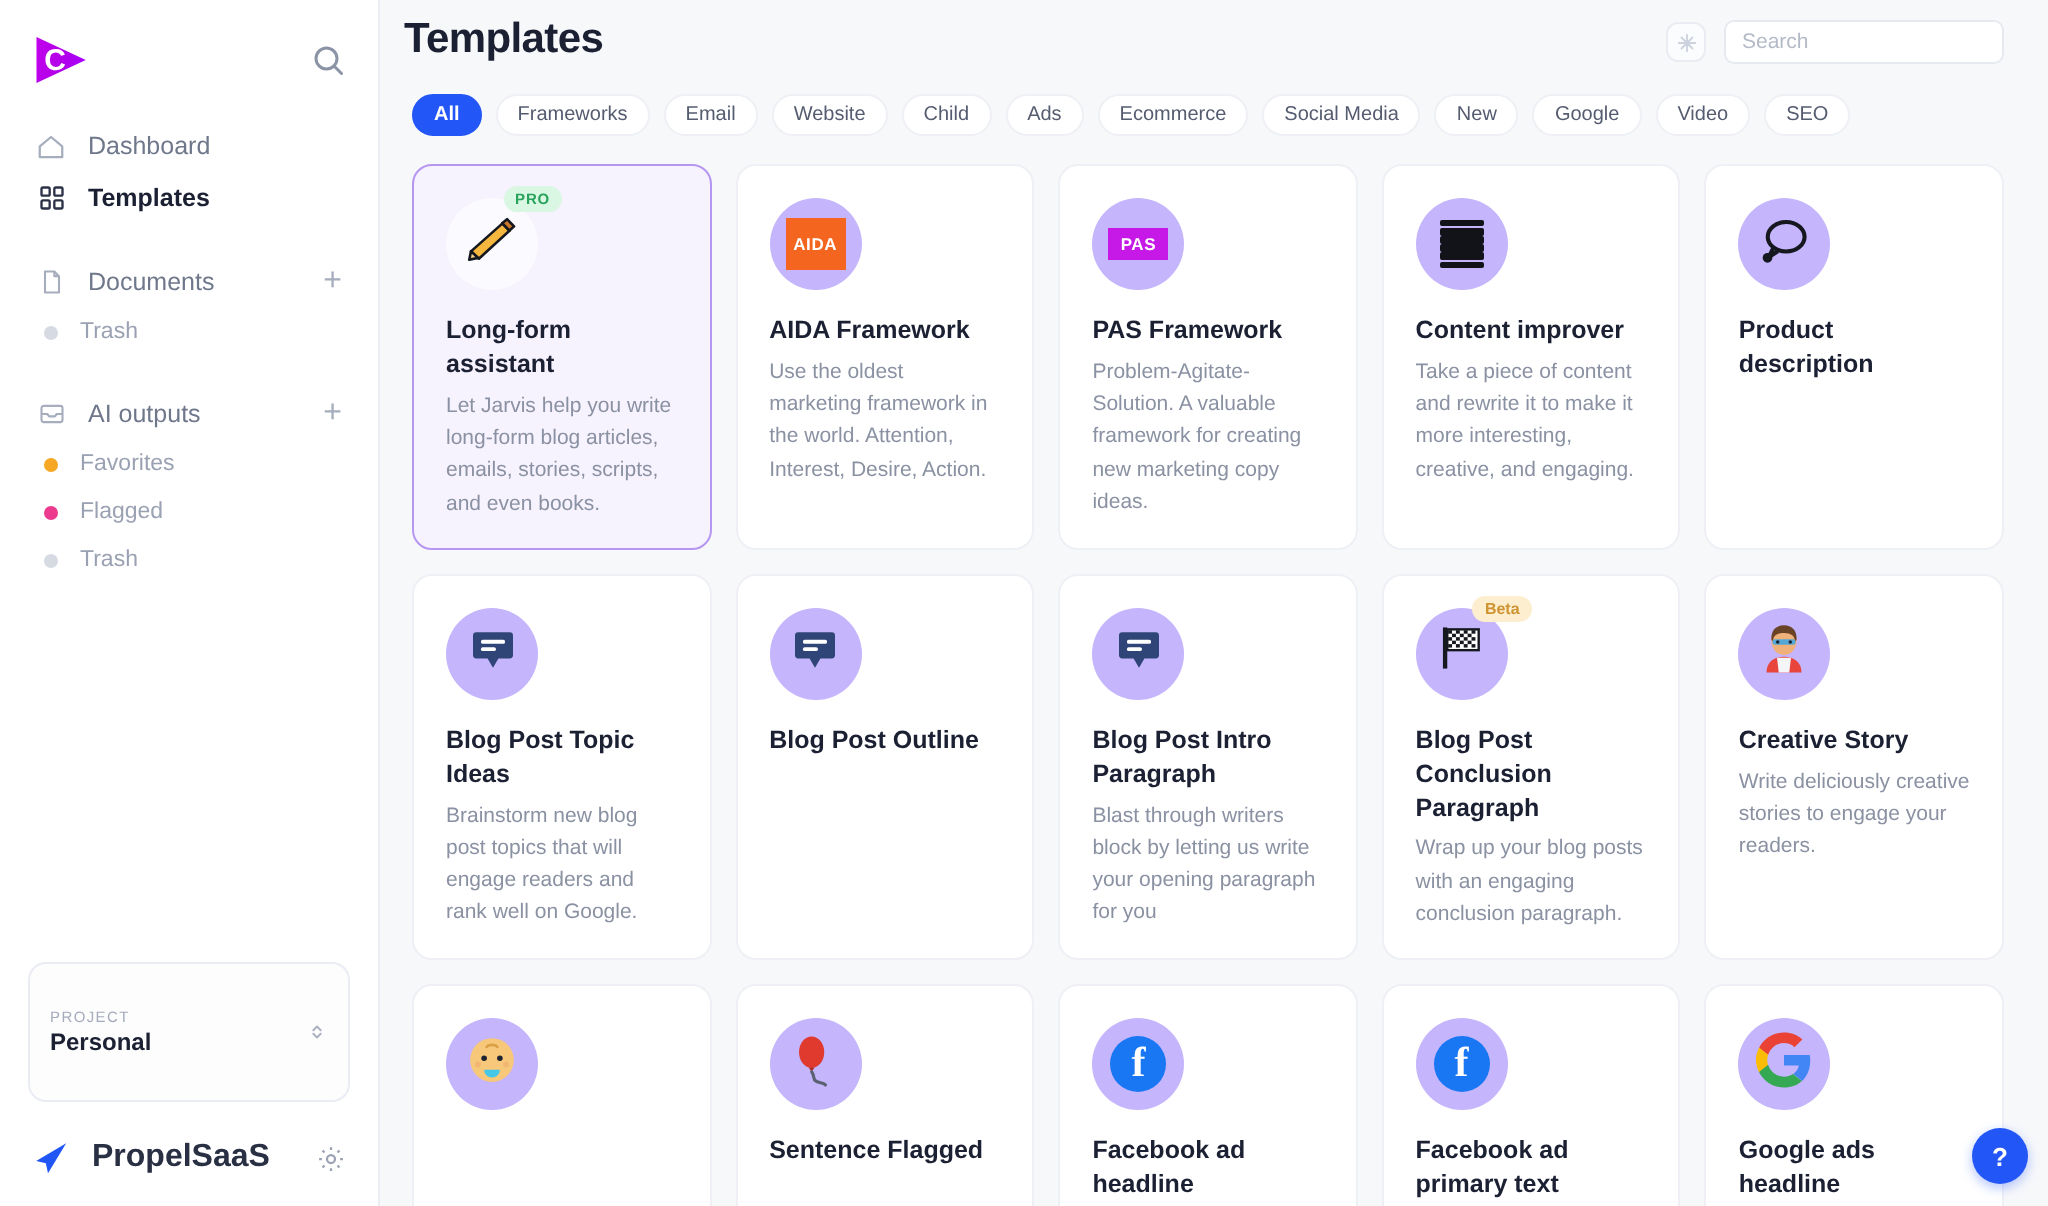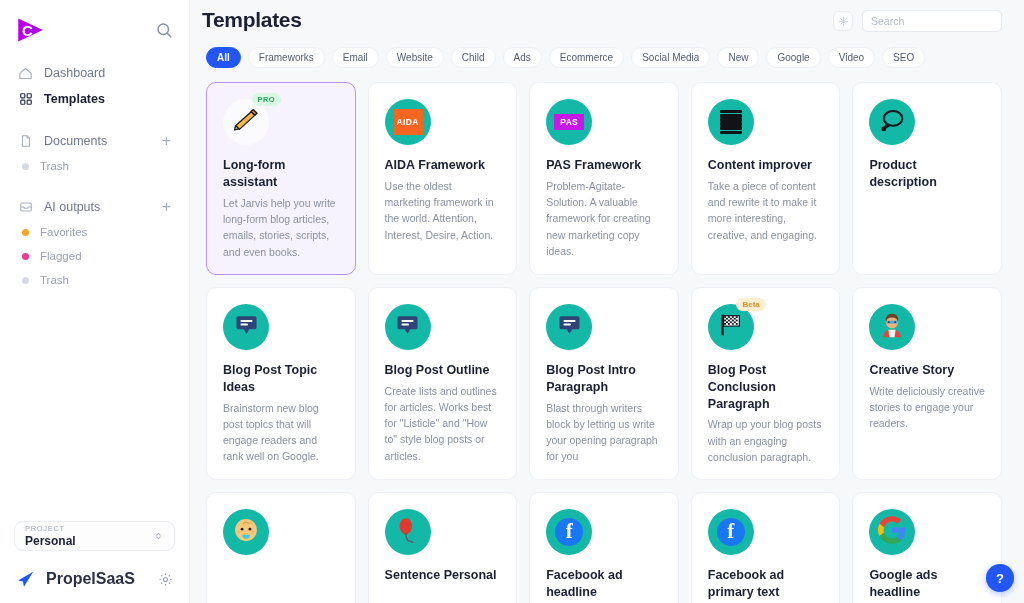--- a/index.html
+++ b/index.html
@@ -60,21 +60,21 @@
     display: flex; align-items: center; gap: 11px;
     height: 24px; padding: 0 4px 0 4px;
     font-size: 11.5px; color: #9aa1b2; cursor: pointer;
   }
   .nav-sub .dot { width: 7px; height: 7px; border-radius: 50%; margin-left: 4px; flex: 0 0 7px; }
   .nav-gap { height: 16px; }
 
   .side-bottom { margin-top: auto; padding: 0 14px 14px 14px; }
   .project-box {
     border: 1px solid #e9ecf2; border-radius: 9px;
-    padding: 2px 10px; display: flex; align-items: center;
+    padding: 22px 10px; display: flex; align-items: center;
     background: #fdfdfe;
   }
   .project-box .pcol { display: flex; flex-direction: column; gap: 1px; }
   .project-label { font-size: 7.5px; letter-spacing: .7px; color: #a4abba; text-transform: uppercase; }
   .project-value { font-size: 12px; font-weight: 700; color: #1b2033; }
   .project-chevrons { margin-left: auto; color: #aab1c0; font-size: 9px; line-height: 8px; text-align: center; }
 
   .brand-row { display: flex; align-items: center; gap: 10px; margin-top: 18px; padding: 0 2px; }
   .brand-mark { width: 20px; height: 20px; color: #1f56f5; }
   .brand-name { font-size: 16px; font-weight: 700; color: #2a3043; }
@@ -131,21 +131,21 @@
     cursor: pointer;
     position: relative;
   }
   .card.selected {
     background: #f6f2fe;
     border: 1px solid #b696f0;
   }
   .card-icon-wrap { position: relative; width: 46px; height: 46px; margin-bottom: 12px; }
   .card-icon {
     width: 46px; height: 46px; border-radius: 50%;
-    background: #14b8a6;
+    background: #c4b5fd;
     display: flex; align-items: center; justify-content: center;
     font-size: 24px; line-height: 1;
   }
   .card.selected .card-icon { background: #fbfaff; }
   .badge {
     position: absolute; top: -6px; right: -12px;
     font-size: 7.5px; font-weight: 700; letter-spacing: .4px;
     padding: 2px 6px; border-radius: 9px; text-transform: uppercase;
   }
   .badge.pro { background: #d9f7e3; color: #27a35c; }
@@ -428,21 +428,20 @@
           <div class="card-icon-wrap">
             <div class="card-icon">
               <span><svg viewBox="0 0 24 24" width="25" height="25">
                   <path fill="#2f4577" d="M4 4h16a1.6 1.6 0 0 1 1.6 1.6v9.3A1.6 1.6 0 0 1 20 16.5h-5.4L12 21l-2.6-4.5H4a1.6 1.6 0 0 1-1.6-1.6V5.6A1.6 1.6 0 0 1 4 4z"></path>
                   <rect x="6.2" y="7.6" width="11.6" height="1.9" rx=".9" fill="#fff"></rect>
                   <rect x="6.2" y="11.1" width="7.2" height="1.9" rx=".9" fill="#fff"></rect>
                 </svg></span>
             </div>
           </div>
           <div class="card-title">Blog Post Outline</div>
-          <div class="card-desc">Create lists and outlines for articles. Works best for "Listicle" and "How to" style blog posts or articles.</div>
         </div>
         <div class="card">
           <div class="card-icon-wrap">
             <div class="card-icon">
               <span><svg viewBox="0 0 24 24" width="25" height="25">
                   <path fill="#2f4577" d="M4 4h16a1.6 1.6 0 0 1 1.6 1.6v9.3A1.6 1.6 0 0 1 20 16.5h-5.4L12 21l-2.6-4.5H4a1.6 1.6 0 0 1-1.6-1.6V5.6A1.6 1.6 0 0 1 4 4z"></path>
                   <rect x="6.2" y="7.6" width="11.6" height="1.9" rx=".9" fill="#fff"></rect>
                   <rect x="6.2" y="11.1" width="7.2" height="1.9" rx=".9" fill="#fff"></rect>
                 </svg></span>
             </div>
@@ -520,21 +519,21 @@
         <div class="card">
           <div class="card-icon-wrap">
             <div class="card-icon">
               <span><svg viewBox="0 0 32 32" width="28" height="28">
                   <ellipse cx="13.5" cy="11.5" rx="7.2" ry="9" fill="#e0392e"></ellipse>
                   <path d="M11.8 20.3h3.4l-1.7 2.4z" fill="#b22a22"></path>
                   <path d="M13.5 22.7c2 3 .5 4.2 2.5 5.4 2 1.2 4 .6 5.4 2.1" stroke="#5b6170" stroke-width="1.8" fill="none" stroke-linecap="round"></path>
                 </svg></span>
             </div>
           </div>
-          <div class="card-title">Sentence Personal</div>
+          <div class="card-title">Sentence Flagged</div>
         </div>
         <div class="card">
           <div class="card-icon-wrap">
             <div class="card-icon">
               <span class="fb">f</span>
             </div>
           </div>
           <div class="card-title">Facebook ad headline</div>
         </div>
         <div class="card">

